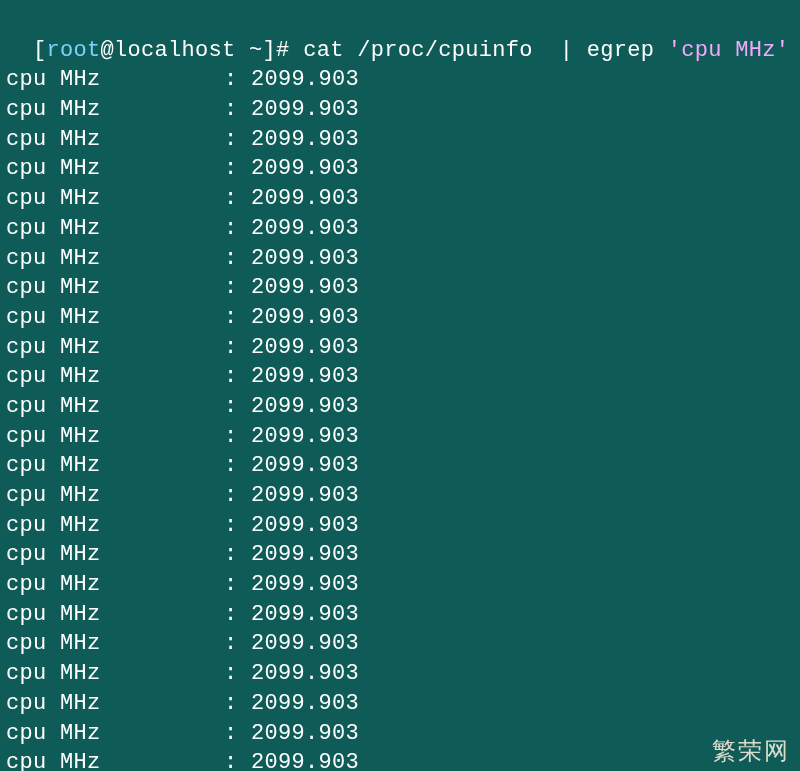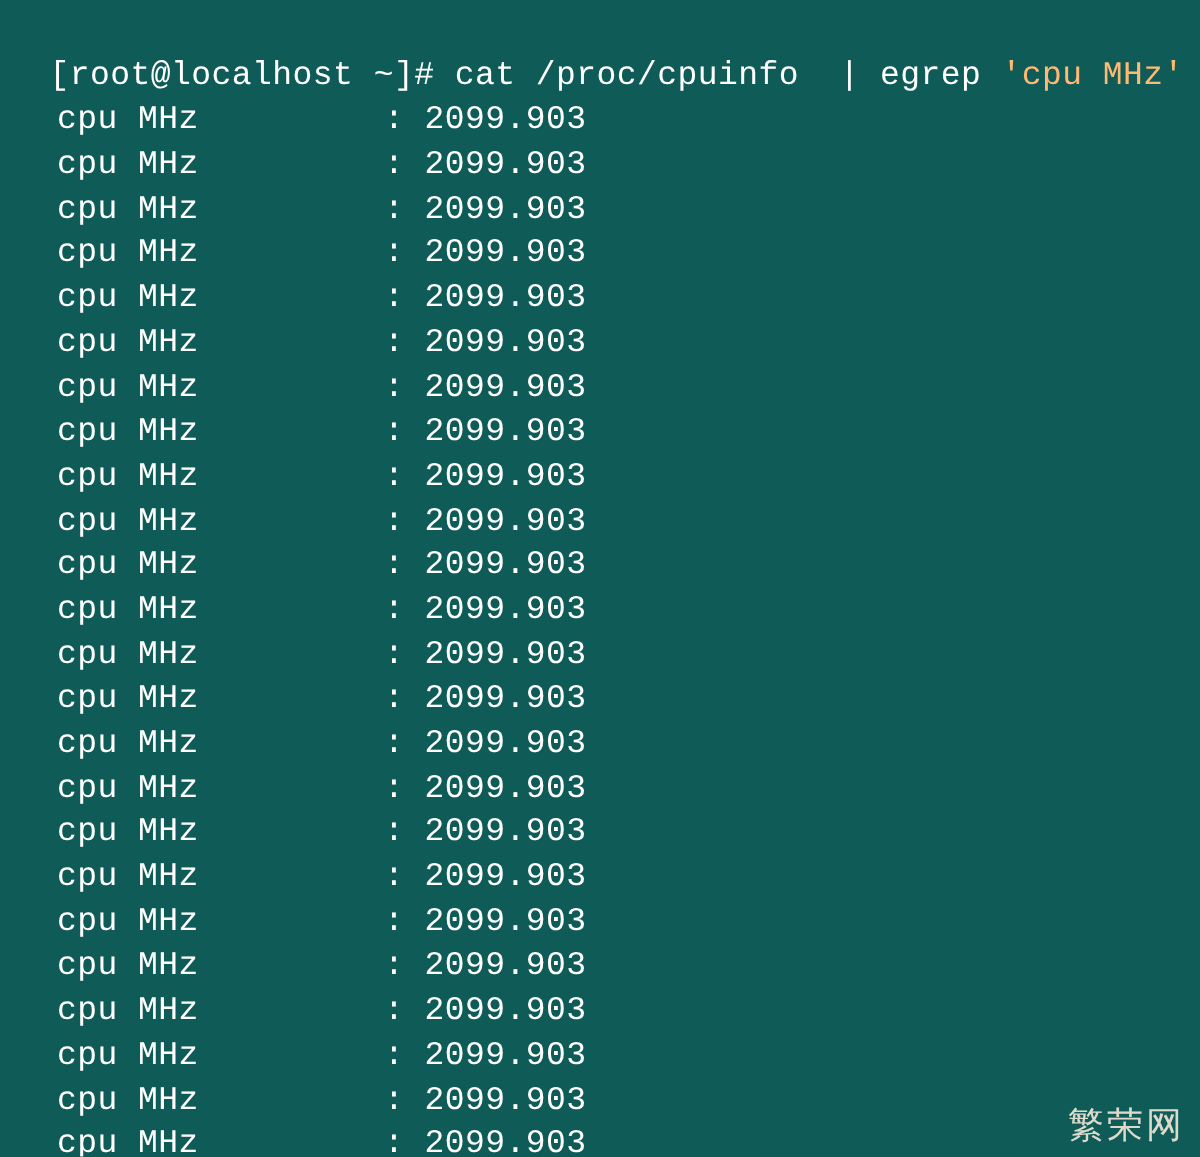--- a/index.html
+++ b/index.html
@@ -20,38 +20,37 @@
       line-height: 1.35;
       letter-spacing: 0.3px;
     }
     .terminal {
       white-space: pre;
     }
     .prompt-open {
       color: #ffffff;
     }
     .prompt-user {
-      color: #ffffff;
+      color: #7dd3fc;
     }
     .prompt-host {
       color: #ffffff;
     }
     .prompt-close {
       color: #ffffff;
     }
     .cmd {
       color: #ffffff;
       margin-top: 43px;
     }
     .pattern {
-      color: #fdba74;
+      color: #f0abfc;
     }
     .output-line {
       display: block;
-      margin-left: 32px;
     }
     .output-line .field {
       display: inline-block;
       width: 218px;
     }
     .output-line .colon {
       display: inline-block;
     }
     .output-line .value {
       display: inline-block;

